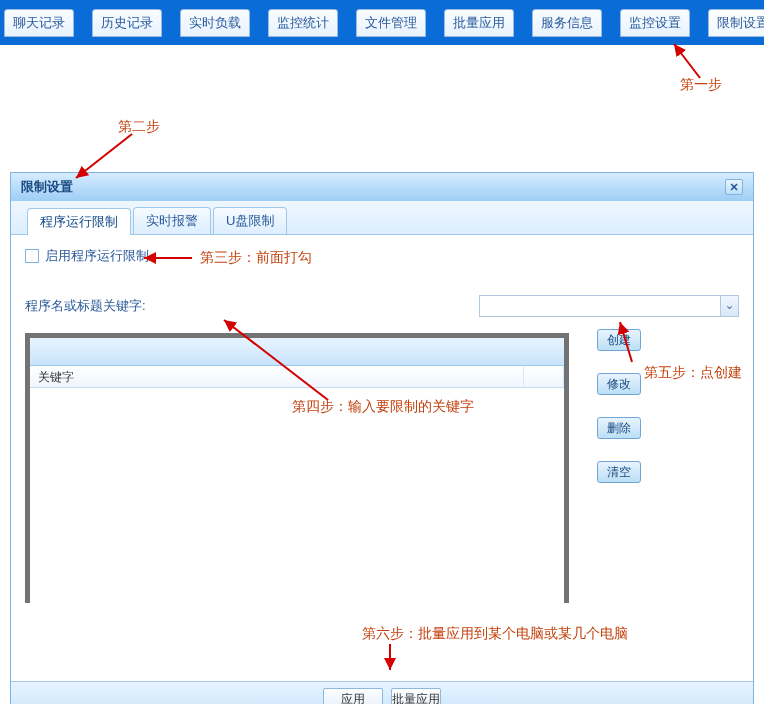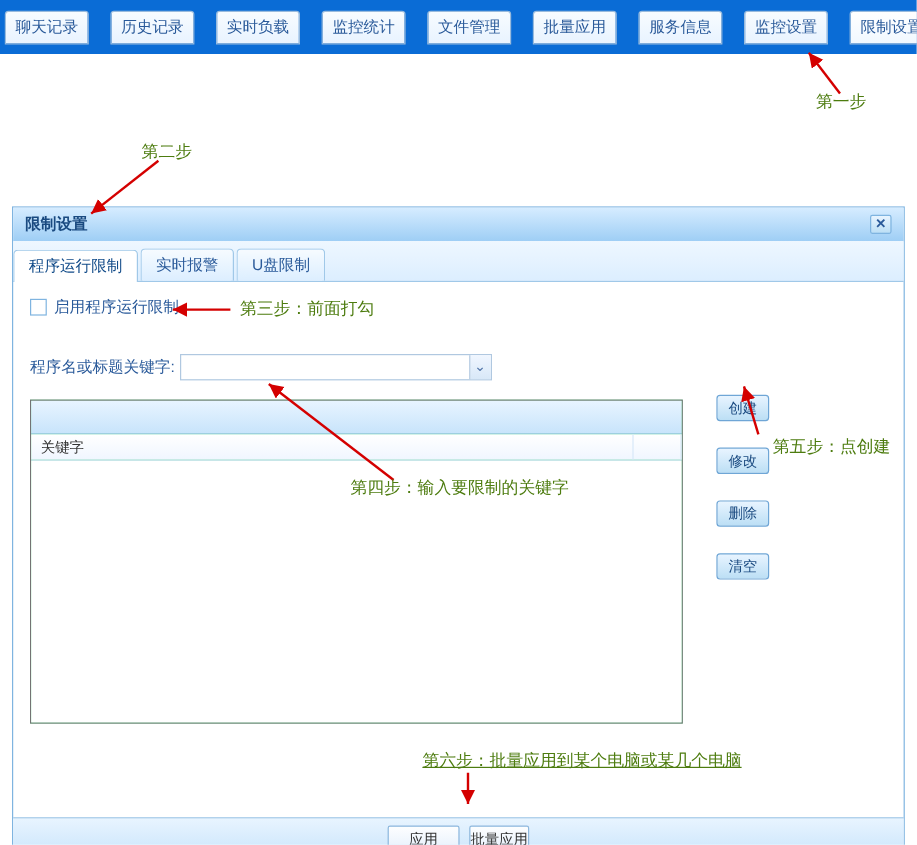--- a/index.html
+++ b/index.html
@@ -28,21 +28,21 @@
     color: #2a5a9a;
     font-size: 13px;
     cursor: pointer;
     white-space: nowrap;
   }
   .top-tab.active {
     background: linear-gradient(#ffffff, #f0f8ff);
   }
   .annotation {
     position: absolute;
-    color: #4d7c0f;
+    color: #c2410c;
     font-size: 14px;
     pointer-events: none;
     z-index: 100;
   }
   .arrow {
     position: absolute;
     pointer-events: none;
     z-index: 99;
   }
   .dialog {
@@ -71,21 +71,21 @@
     color: #2a5a9a;
     font-size: 11px;
     text-align: center;
     line-height: 14px;
     cursor: pointer;
   }
   .sub-tabs {
     display: flex;
     border-bottom: 1px solid #a0c8e8;
     background: linear-gradient(#eef7ff,#dceeff);
-    padding-left: 0;
+    padding-left: 16px;
     padding-top: 6px;
     gap: 2px;
   }
   .sub-tab {
     border: 1px solid #a0c8e8;
     border-bottom: none;
     border-radius: 4px 4px 0 0;
     padding: 4px 12px;
     color: #2a5a9a;
     background: linear-gradient(#f6fbff,#dceeff);
@@ -113,20 +113,21 @@
     border: 1px solid #7fb4e0;
     background: #fff;
     cursor: pointer;
   }
   .chk-label { color: #2a5a9a; font-size: 13px; }
   .kw-row {
     display: flex;
     align-items: center;
     gap: 4px;
     margin-bottom: 16px;
+    justify-content: space-between;
   }
   .kw-label { color: #2a5a9a; font-size: 13px; }
   .combo {
     width: 260px;
     height: 22px;
     border: 1px solid #b0c8e0;
     background: #fff;
     display: flex;
     justify-content: flex-end;
     align-items: center;
@@ -135,22 +136,22 @@
   .combo-btn {
     width: 18px; height: 20px;
     background: linear-gradient(#f0f6ff,#d8e8f8);
     border-left: 1px solid #b0c8e0;
     color: #5577aa;
     text-align: center;
     line-height: 18px;
     cursor: pointer;
   }
   .grid-wrap {
-    border: 1px solid #737373;
-    background: #86efac;
+    border: 5px solid #737373;
+    background: #ef4444;
     width: 544px;
     height: 270px;
   }
   .grid-toolbar {
     height: 28px;
     background: linear-gradient(#e8f4ff, #c8e4fb);
     border-bottom: 1px solid #a0c8e8;
   }
   .grid-header {
     height: 22px;
@@ -269,21 +270,21 @@
 <div class="annotation" style="left:644px; top:364px;">第五步：点创建</div>
 <svg class="arrow" style="left:612px; top:318px;" width="30" height="48">
   <defs>
       <marker id="ah5" markerWidth="8" markerHeight="8" refX="6" refY="3" orient="auto">
         <path d="M0,0 L6,3 L0,6 Z" fill="#d40000"></path>
       </marker>
     </defs>
   <line x1="20" y1="44" x2="8" y2="4" stroke="#d40000" stroke-width="2" marker-end="url(#ah5)"></line>
 </svg>
 
-<div class="annotation" style="left:352px; top:625px;text-decoration:underline;">第六步：批量应用到某个电脑或某几个电脑</div>
+<div class="annotation" style="left:362px; top:625px;">第六步：批量应用到某个电脑或某几个电脑</div>
 <svg class="arrow" style="left:380px; top:640px;" width="20" height="36">
   <defs>
       <marker id="ah6" markerWidth="8" markerHeight="8" refX="6" refY="3" orient="auto">
         <path d="M0,0 L6,3 L0,6 Z" fill="#d40000"></path>
       </marker>
     </defs>
   <line x1="10" y1="4" x2="10" y2="30" stroke="#d40000" stroke-width="2" marker-end="url(#ah6)"></line>
 </svg>
 
 <div class="dialog">

